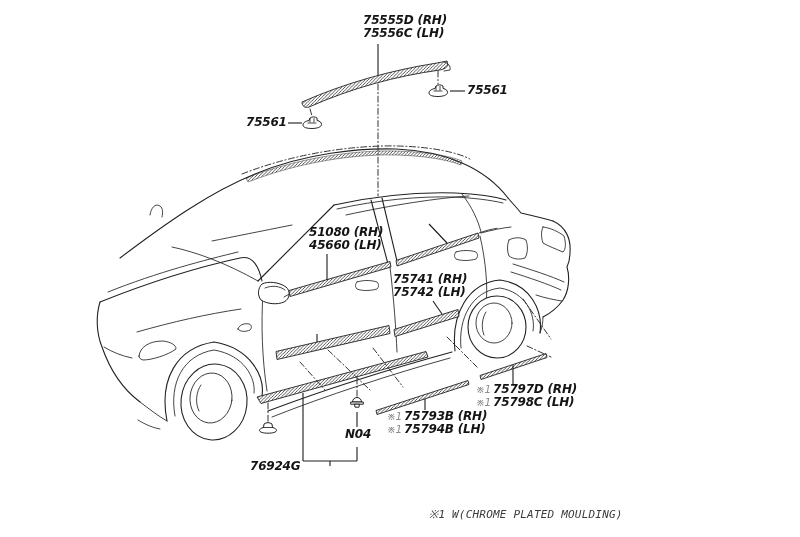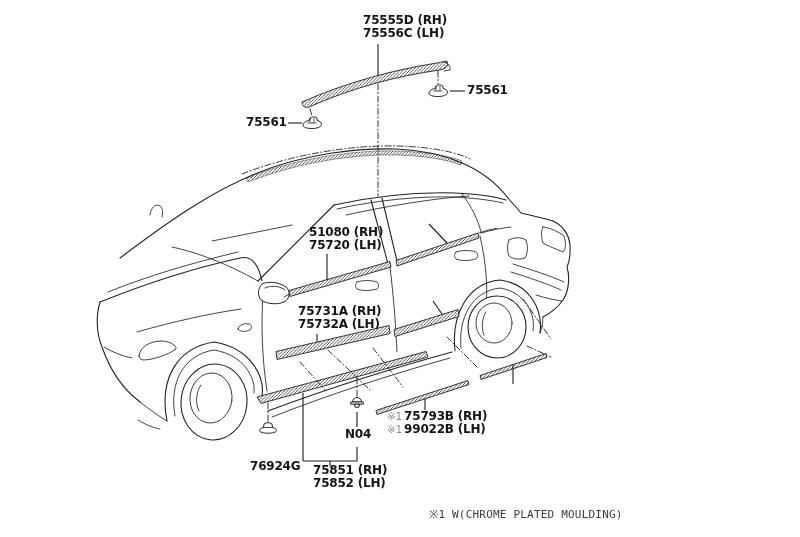--- a/index.html
+++ b/index.html
@@ -1,17 +1,17 @@
 <!DOCTYPE html>
 <html><head>
 <meta charset="utf-8">
 <style>
   html,body{margin:0;padding:0;background:#fff;}
   #stage{position:relative;width:792px;height:537px;background:#ffffff;overflow:hidden;
-         font-family:"DejaVu Sans","Liberation Sans",sans-serif;}
+         font-family:"DejaVu Sans","Liberation Sans",sans-serif;font-style:italic;}
   #drawing{position:absolute;left:0;top:0;}
   .lbl{position:absolute;font-weight:700;font-size:12px;line-height:13px;color:#141414;
        letter-spacing:-0.2px;white-space:nowrap;}
   .lbl .ref{font-weight:400;font-size:10.5px;color:#8d8d8d;margin-right:2px;}
   .footnote{position:absolute;font-family:"DejaVu Sans Mono","Liberation Mono",monospace;
             font-weight:400;font-size:11px;line-height:11px;color:#3c3c3c;letter-spacing:0.2px;}
   .ln1{stroke:#222;stroke-width:1.1;fill:none;stroke-linecap:round;}
   .thin{stroke-width:0.85;}
   .dd{stroke:#333;stroke-width:1;fill:none;stroke-dasharray:6 2.5 1.2 2.5;stroke-linecap:round;}
   .ldr{stroke:#1c1c1c;stroke-width:1.1;fill:none;}
@@ -207,42 +207,42 @@
     <div><span>75561</span></div>
   </div>
 
   <div class="lbl" style="left:467px;top:84px">
     <div><span>75561</span></div>
   </div>
 
 
   <div class="lbl" style="left:309px;top:226px">
     <div><span>51080 (RH)</span></div>
-    <div><span>75720 (LH)</span></div>
-  </div>
-
-
-  <div class="lbl" style="left:298px;top:305px">
-    <div><span>75731A (RH)</span></div>
-    <div><span>75732A (LH)</span></div>
-  </div>
-
+    <div><span>45660 (LH)</span></div>
+  </div>
+
+  <div class="lbl" style="left:393px;top:273px">
+    <div><span>75741 (RH)</span></div>
+    <div><span>75742 (LH)</span></div>
+  </div>
+
+
+  <div class="lbl" style="left:476px;top:383px">
+    <div><span class="ref">※1</span><span>75797D (RH)</span></div>
+    <div><span class="ref">※1</span><span>75798C (LH)</span></div>
+  </div>
 
   <div class="lbl" style="left:387px;top:410px">
     <div><span class="ref">※1</span><span>75793B (RH)</span></div>
-    <div><span class="ref">※1</span><span>99022B (LH)</span></div>
+    <div><span class="ref">※1</span><span>75794B (LH)</span></div>
   </div>
 
   <div class="lbl" style="left:250px;top:460px">
     <div><span>76924G</span></div>
   </div>
 
   <div class="lbl" style="left:345px;top:428px">
     <div><span>N04</span></div>
   </div>
 
-  <div class="lbl" style="left:313px;top:464px">
-    <div><span>75851 (RH)</span></div>
-    <div><span>75852 (LH)</span></div>
-  </div>
 
   <div class="footnote" style="left:429px;top:509px">※1 W(CHROME PLATED MOULDING)</div>
 </div>
 
 </body></html>

